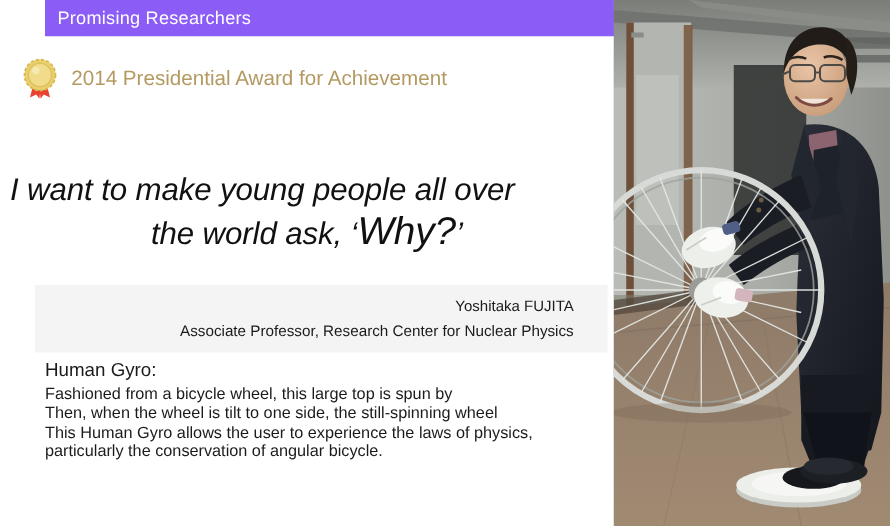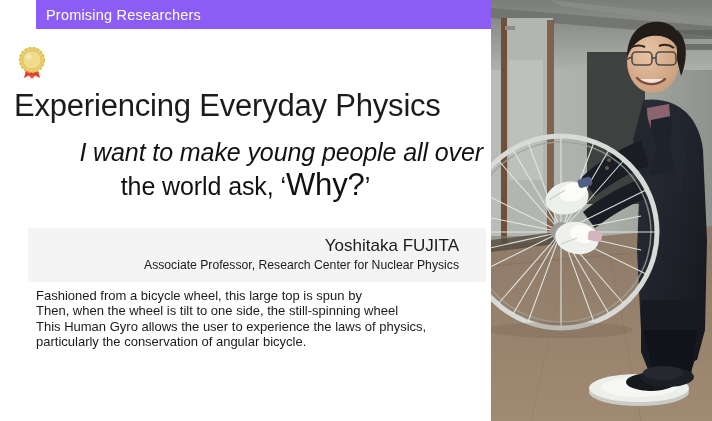--- a/index.html
+++ b/index.html
@@ -34,36 +34,36 @@
 
   .main-title{
     position:absolute;left:14px;top:88px;width:465px;
     font-size:31px;line-height:36px;color:#1b1b1b;font-weight:400;
     letter-spacing:-.2px;
   }
 
   .sub-line1{
     position:absolute;left:8px;top:138px;width:475px;
     font-style:italic;font-size:25px;line-height:29px;color:#111;
-    text-align:right;letter-spacing:-.1px;
+    text-align:left;letter-spacing:-.1px;
   }
   .sub-line2{
     position:absolute;left:8px;top:169px;width:475px;
-    font-size:25px;line-height:32px;color:#111;
+    font-style:italic;font-size:25px;line-height:32px;color:#111;
     text-align:center;letter-spacing:-.1px;
   }
   .sub-line2 .big{font-size:31px;}
 
   .author-panel{
     position:absolute;left:28px;top:228px;width:458px;height:54px;
     background:#f4f4f4;
   }
   .author-name{
     position:absolute;right:32px;top:235px;
-    font-size:17px;line-height:21px;color:#1b1b1b;text-align:right;
+    font-size:12px;line-height:21px;color:#1b1b1b;text-align:right;
   }
   .author-role{
     position:absolute;right:32px;top:257px;
     font-size:12.2px;line-height:16px;color:#1b1b1b;
   }
 
   .body-block{position:absolute;left:36px;top:287px;width:450px;}
   .body-heading{font-size:15px;line-height:19px;color:#1b1b1b;}
   .body-para{font-size:13px;line-height:15.4px;color:#1b1b1b;margin-top:1px;}
   .body-para span{display:block;white-space:nowrap;}
@@ -91,32 +91,33 @@
         <svg viewBox="0 0 32 34" width="32" height="34" aria-hidden="true">
           <path d="M11.5 18 L8 32 L13 29.5 L15.5 33 L17 21 Z" fill="#e8412f"></path>
           <path d="M20.5 18 L24 32 L19 29.5 L16.5 33 L15 21 Z" fill="#e8412f"></path>
           <circle cx="16" cy="14" r="12.4" fill="#e9cf6e"></circle>
           <circle cx="16" cy="14" r="12.4" fill="none" stroke="#d7b94e" stroke-width="1.4" stroke-dasharray="2.6 1.6"></circle>
           <circle cx="16" cy="14" r="9.3" fill="#f0dc8a"></circle>
           <circle cx="16" cy="14" r="9.3" fill="none" stroke="#dcc05c" stroke-width="1"></circle>
           <circle cx="12.6" cy="10.4" r="3" fill="#f7ecbd" opacity=".75"></circle>
         </svg>
       </span>
+      <span class="award-text">2014 Presidential Award for Achievement</span>
     </div>
 
-    <div class="main-title">Experiencing Everyday Physics</div>
 
     <div class="sub-line1">I want to make young people all over</div>
     <div class="sub-line2"><span>the world ask, ‘</span><span class="big">Why?</span><span>’</span></div>
 
     <div class="author-panel"></div>
     <div class="author-name">Yoshitaka FUJITA</div>
     <div class="author-role">Associate Professor, Research Center for Nuclear Physics</div>
 
     <div class="body-block">
+      <div class="body-heading">Human Gyro:</div>
       <div class="body-para">
         <span>Fashioned from a bicycle wheel, this large top is spun by</span>
         <span>Then, when the wheel is tilt to one side, the still-spinning wheel</span>
         <span>This Human Gyro allows the user to experience the laws of physics,</span>
         <span>particularly the conservation of angular bicycle.</span>
       </div>
     </div>
   </div>
 
   <div class="photo">

